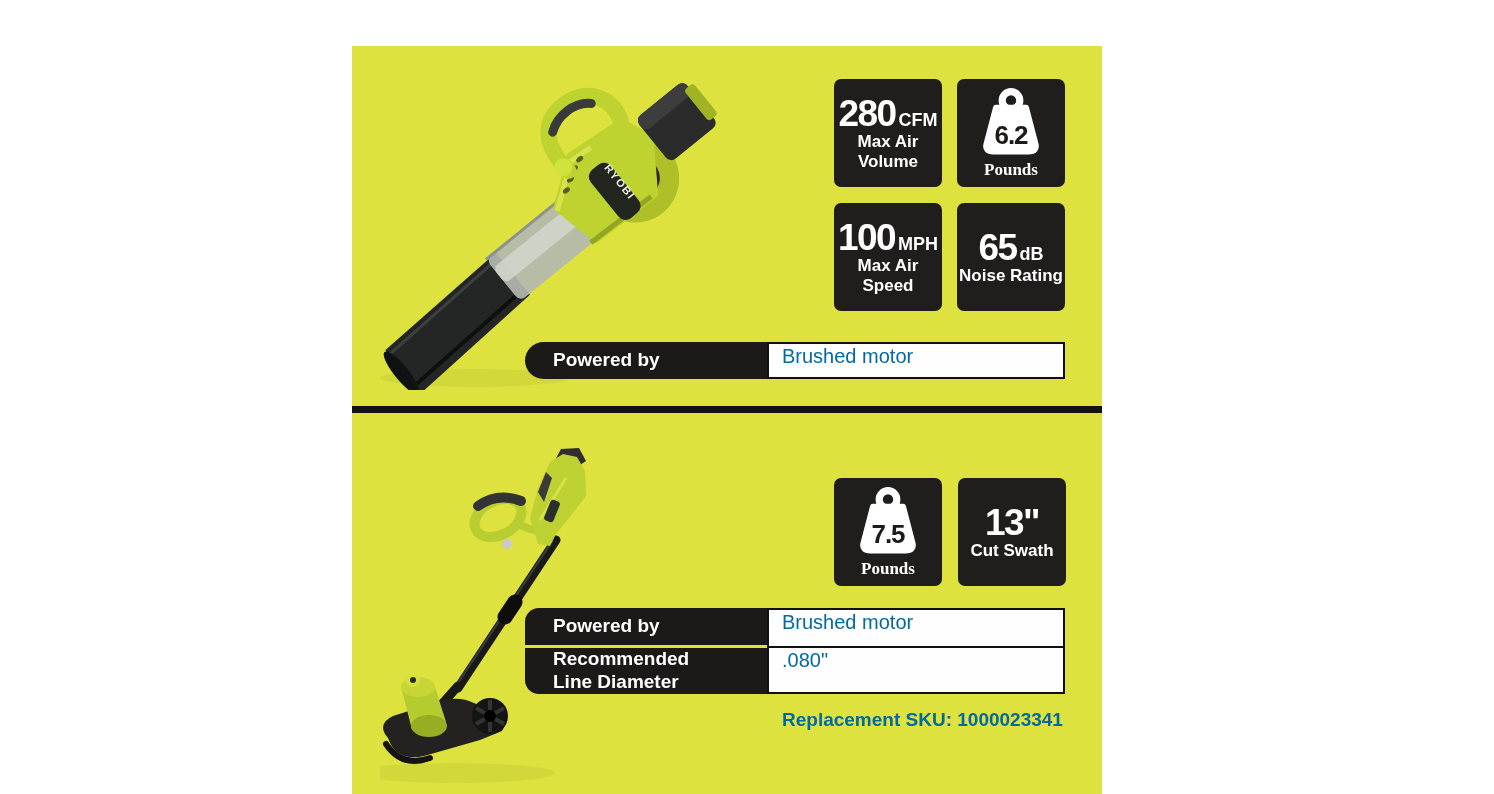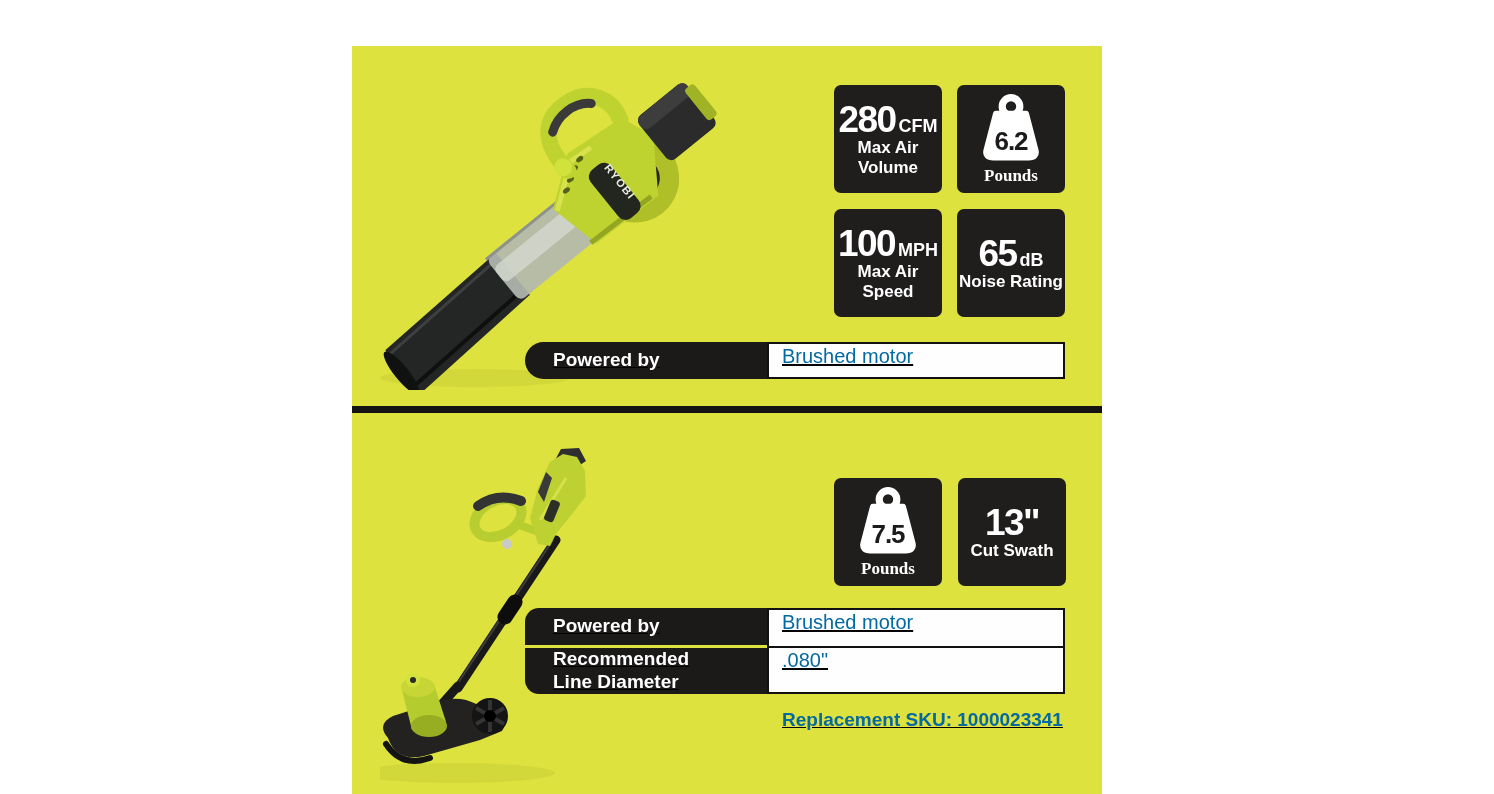--- a/index.html
+++ b/index.html
@@ -5,40 +5,40 @@
   html,body{margin:0;padding:0;background:#ffffff;}
   .canvas{
     position:relative;width:1494px;height:794px;background:#ffffff;overflow:hidden;
     font-family:"Liberation Sans","DejaVu Sans",sans-serif;
   }
   .panel{position:absolute;left:352px;top:46px;width:750px;height:748px;background:#dde23e;}
   .divider{position:absolute;left:352px;top:406px;width:750px;height:7px;background:#141212;}
 
   
   .badge-grid{position:absolute;display:grid;grid-template-columns:108px 108px;gap:16px 15px;}
-  .badge-grid.top{left:834px;top:85px;}
+  .badge-grid.top{left:834px;top:79px;}
   .badge-grid.bottom{left:834px;top:478px;gap:16px;}
   .badge{
     width:108px;height:108px;background:#201d1d;border-radius:7px;color:#fff;
     display:flex;flex-direction:column;align-items:center;justify-content:center;text-align:center;
   }
   .badge-main{display:flex;align-items:baseline;justify-content:center;}
   .badge-num{font-size:37px;font-weight:bold;letter-spacing:-1.5px;line-height:1;}
   .badge-unit{font-size:18px;font-weight:bold;margin-left:3px;}
   .badge-cap{font-size:17px;font-weight:bold;line-height:1.12;white-space:pre-line;}
   .weight-wrap{position:relative;width:82px;height:72px;}
   .weight-wrap svg{width:82px;height:72px;display:block;}
   .weight-num{
     position:absolute;left:0;right:0;top:34px;text-align:center;
     font-size:26px;font-weight:bold;color:#1d1a1a;letter-spacing:-1px;
   }
   .badge .badge-cap.weight-cap{margin-top:2px;font-family:Liberation Serif, serif;}
 
   
-  .spec-row{display:flex;box-sizing:border-box;text-decoration:underline;}
+  .spec-row{display:flex;box-sizing:border-box;}
   .spec-label{
     width:242px;background:#1c1919;color:#fff;font-weight:bold;font-size:19px;
     display:flex;align-items:center;padding-left:28px;box-sizing:border-box;
     white-space:pre-line;line-height:1.2;
   }
   .spec-value{
     width:298px;background:#fefefe;color:#0369a1;font-size:20px;
     display:flex;flex-direction:column;justify-content:flex-start;padding-left:13px;
     box-sizing:border-box;border:2px solid #121010;line-height:1.25;
   }

